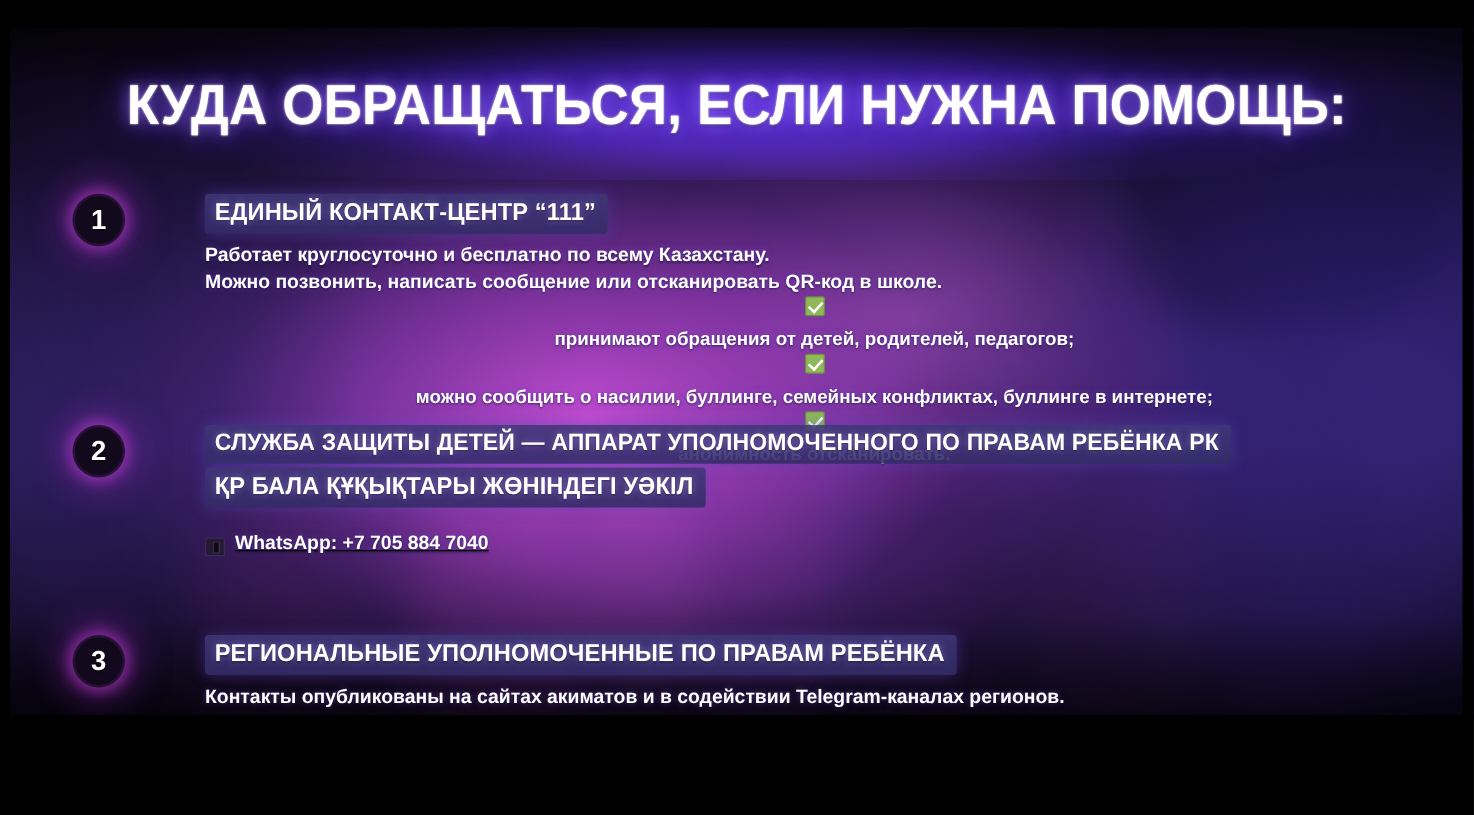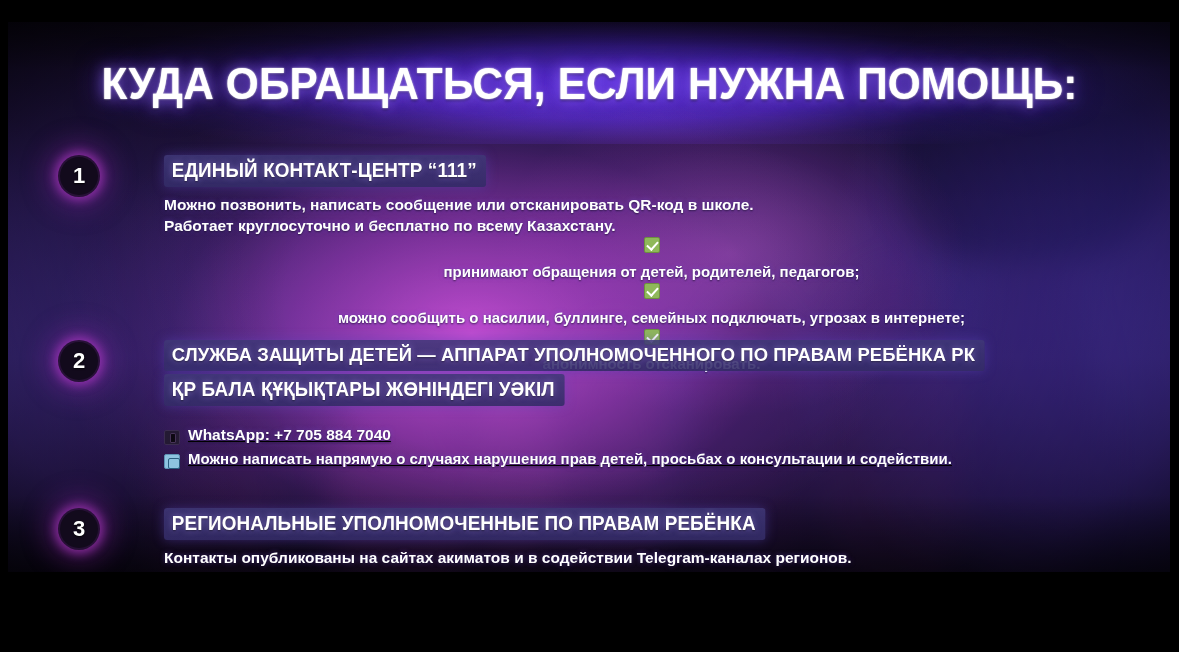--- a/index.html
+++ b/index.html
@@ -230,30 +230,30 @@
 
   <div class="content">
 
     <div class="headline">КУДА ОБРАЩАТЬСЯ, ЕСЛИ НУЖНА ПОМОЩЬ:</div>
 
     <div class="section sec1">
       <div class="badge">1</div>
       <div class="body-col">
         <div class="bar-title">ЕДИНЫЙ КОНТАКТ-ЦЕНТР “111”</div>
         <div class="lines">
+          <div class="line">Работает круглосуточно и бесплатно по всему Казахстану.</div>
           <div class="line">Можно позвонить, написать сообщение или отсканировать QR-код в школе.</div>
-          <div class="line">Работает круглосуточно и бесплатно по всему Казахстану.</div>
 
           <div class="bullet">
             <span class="chk"></span>
             <span class="line small">принимают обращения от детей, родителей, педагогов;</span>
           </div>
           <div class="bullet">
             <span class="chk"></span>
-            <span class="line small">можно сообщить о насилии, буллинге, семейных подключать, угрозах в интернете;</span>
+            <span class="line small">можно сообщить о насилии, буллинге, семейных конфликтах, буллинге в интернете;</span>
           </div>
           <div class="bullet">
             <span class="chk"></span>
             <span class="line small">анонимность отсканировать.</span>
           </div>
         </div>
       </div>
     </div>
 
     <div class="section sec2">
@@ -261,24 +261,20 @@
       <div class="body-col">
         <div class="bar-title wide">СЛУЖБА ЗАЩИТЫ ДЕТЕЙ — АППАРАТ УПОЛНОМОЧЕННОГО ПО ПРАВАМ РЕБЁНКА РК</div>
         <div class="bar-title">ҚР БАЛА ҚҰҚЫҚТАРЫ ЖӨНІНДЕГІ УӘКІЛ</div>
 
         <div class="spacer-sm"></div>
 
         <div class="lines">
           <div class="iconrow">
             <span class="ico ico-phone"></span>
             <span class="line">WhatsApp: +7 705 884 7040</span>
-          </div>
-          <div class="iconrow">
-            <span class="ico ico-msg"></span>
-            <span class="line small">Можно написать напрямую о случаях нарушения прав детей, просьбах о консультации и содействии.</span>
           </div>
         </div>
       </div>
     </div>
 
     <div class="section sec3">
       <div class="badge">3</div>
       <div class="body-col">
         <div class="bar-title">РЕГИОНАЛЬНЫЕ УПОЛНОМОЧЕННЫЕ ПО ПРАВАМ РЕБЁНКА</div>
         <div class="lines">

